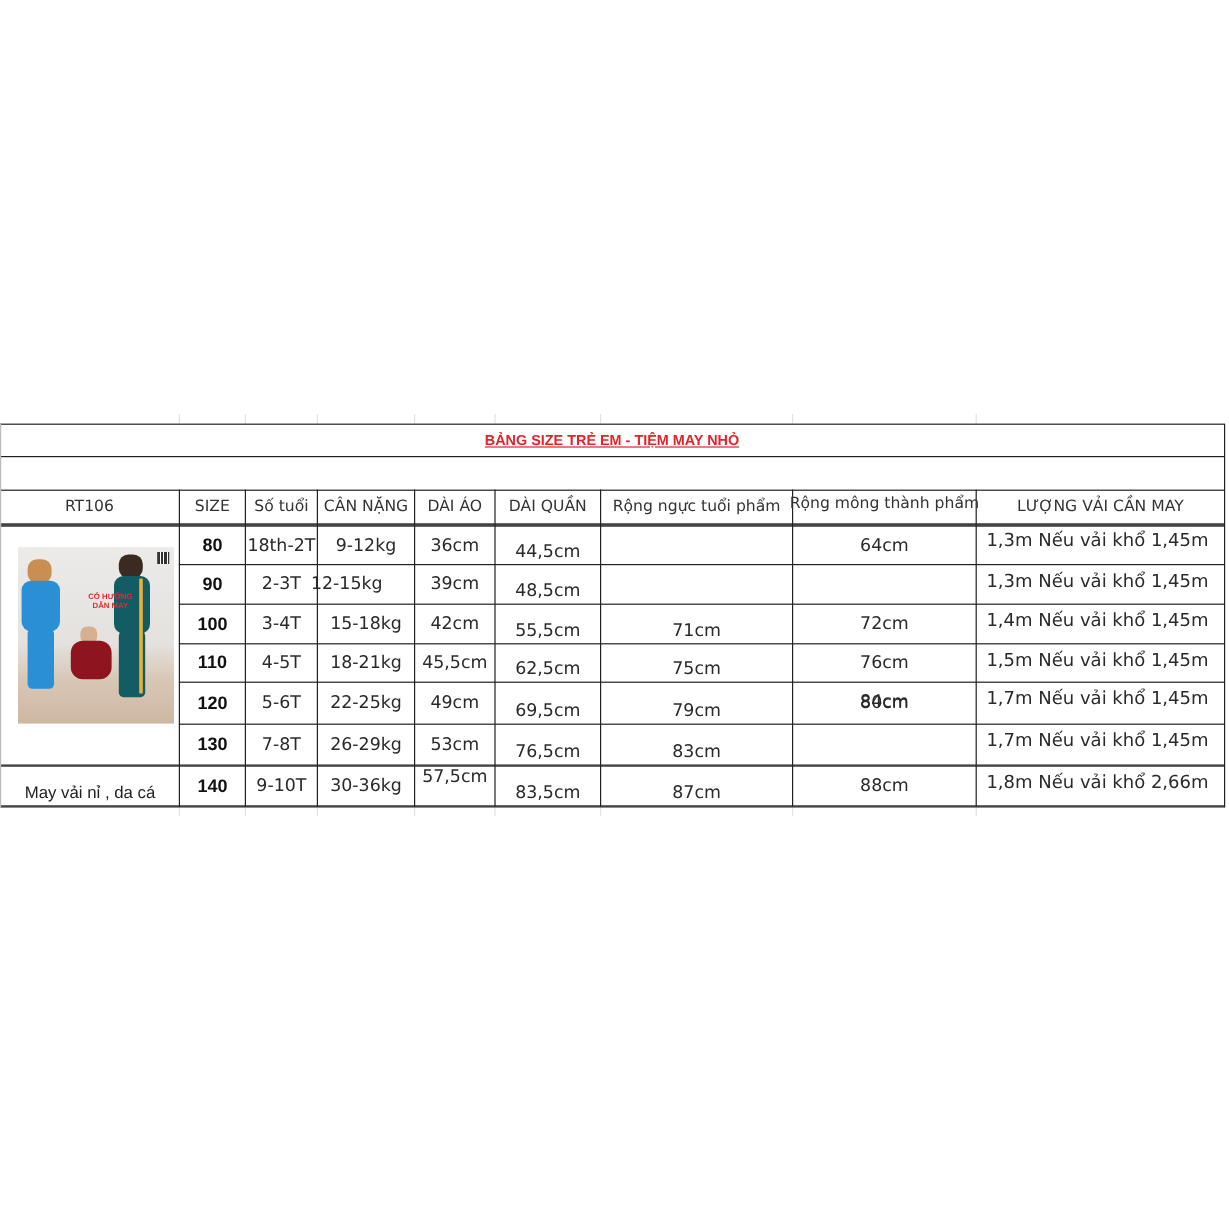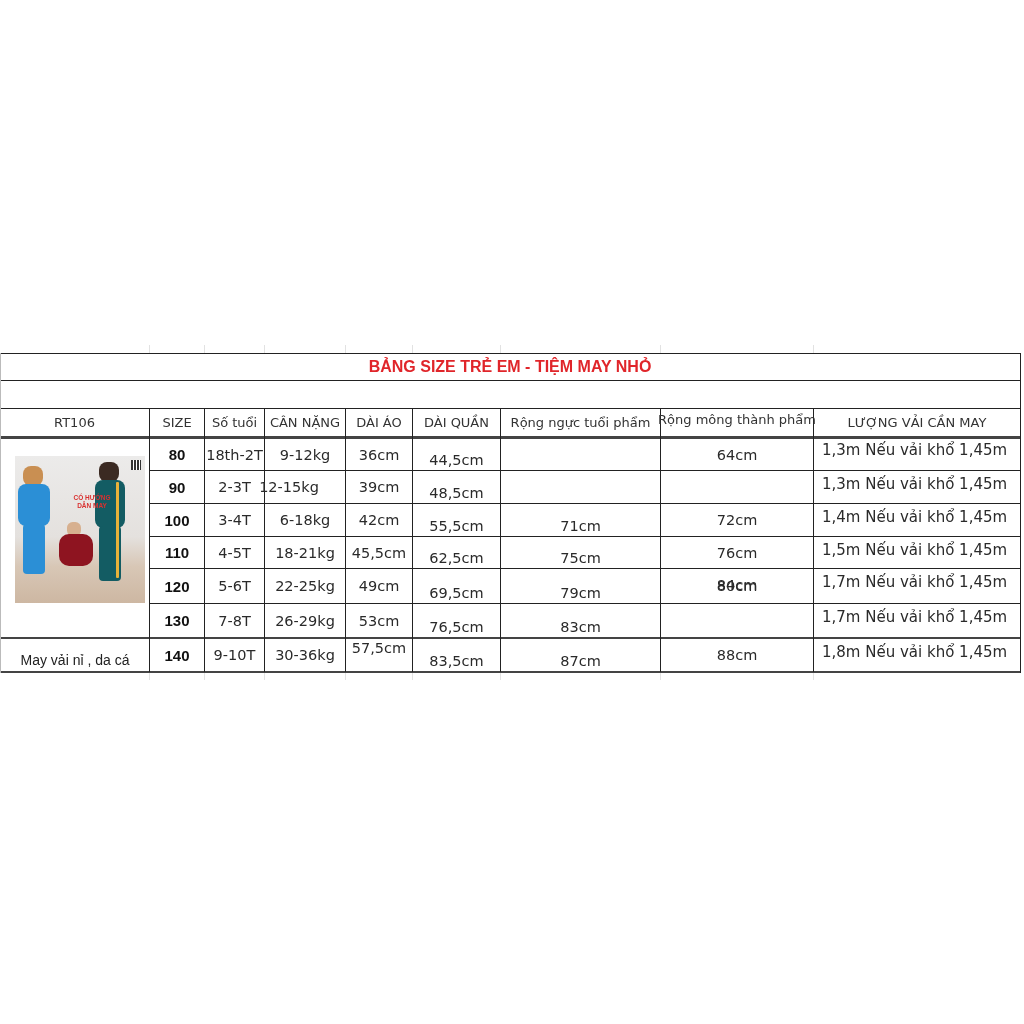--- a/index.html
+++ b/index.html
@@ -12,21 +12,21 @@
   .faint-col.b { top: 672px; }
   .hline { position: absolute; left: 0; width: 1020px; background: #222; height: 1px; }
   .vline { position: absolute; width: 1px; background: #222; }
   .cell {
     position: absolute; display: flex; align-items: center; justify-content: center;
     font-size: 14.5px; color: #2a2a2a; white-space: nowrap;
   }
   .title-cell {
     position: absolute; left: 0; top: 354px; width: 1020px; height: 26px;
     display: flex; align-items: center; justify-content: center;
-    font-family: "Liberation Sans", sans-serif; font-weight: bold; font-size: 16px; color: #e0252a;
+    font-family: "Liberation Sans", sans-serif; font-weight: bold; font-size: 12px; color: #e0252a; text-decoration: underline;
   }
   .pink-row {
     position: absolute; left: 0; top: 381px; width: 1020px; height: 27px; background: #f4cccc;
     display: flex; align-items: center; justify-content: center;
     font-family: "Liberation Sans", sans-serif; font-weight: bold; font-size: 12px; color: #111;
   }
   .hdr { font-size: 13px; color: #333; }
   .size { font-family: "Liberation Sans", sans-serif; font-weight: bold; font-size: 15px; color: #111; }
   .low { align-items: flex-end; padding-bottom: 2px; box-sizing: border-box; }
   .fabric { justify-content: flex-start; padding-left: 8px; align-items: flex-start; padding-top: 4px; box-sizing: border-box; font-size: 15px; }
@@ -125,21 +125,21 @@
 
   <div class="cell size" style="left:150px; top:471px; width:54px; height:32px">90</div>
   <div class="cell" style="left:205px; top:471px; width:59px; height:32px">2-3T</div>
   <div class="cell" style="left:249px; top:471px; width:80px; height:32px">12-15kg</div>
   <div class="cell" style="left:346px; top:471px; width:66px; height:32px">39cm</div>
   <div class="cell low" style="left:413px; top:471px; width:87px; height:32px">48,5cm</div>
   <div class="cell fabric" style="left:814px; top:471px; width:206px; height:32px">1,3m  Nếu vải khổ 1,45m</div>
 
   <div class="cell size" style="left:150px; top:504px; width:54px; height:32px">100</div>
   <div class="cell" style="left:205px; top:504px; width:59px; height:32px">3-4T</div>
-  <div class="cell" style="left:265px; top:504px; width:80px; height:32px">6-18kg</div>
+  <div class="cell" style="left:265px; top:504px; width:80px; height:32px">15-18kg</div>
   <div class="cell" style="left:346px; top:504px; width:66px; height:32px">42cm</div>
   <div class="cell low" style="left:413px; top:504px; width:87px; height:32px">55,5cm</div>
   <div class="cell low" style="left:501px; top:504px; width:159px; height:32px">71cm</div>
   <div class="cell" style="left:661px; top:504px; width:152px; height:32px">72cm</div>
   <div class="cell fabric" style="left:814px; top:504px; width:206px; height:32px">1,4m  Nếu vải khổ 1,45m</div>
 
   <div class="cell size" style="left:150px; top:537px; width:54px; height:31px">110</div>
   <div class="cell" style="left:205px; top:537px; width:59px; height:31px">4-5T</div>
   <div class="cell" style="left:265px; top:537px; width:80px; height:31px">18-21kg</div>
   <div class="cell" style="left:346px; top:537px; width:66px; height:31px">45,5cm</div>
@@ -166,15 +166,15 @@
   <div class="cell" style="left:661px; top:568px; width:152px; height:33px">84cm</div>
   <div class="cell fabric" style="left:814px; top:604px; width:206px; height:33px">1,7m  Nếu vải khổ 1,45m</div>
 
   <div class="cell size" style="left:150px; top:639px; width:54px; height:32px">140</div>
   <div class="cell" style="left:205px; top:639px; width:59px; height:32px">9-10T</div>
   <div class="cell" style="left:265px; top:639px; width:80px; height:32px">30-36kg</div>
   <div class="cell" style="left:346px; top:639px; width:66px; height:17px">57,5cm</div>
   <div class="cell low" style="left:413px; top:639px; width:87px; height:32px">83,5cm</div>
   <div class="cell low" style="left:501px; top:639px; width:159px; height:32px">87cm</div>
   <div class="cell" style="left:661px; top:639px; width:152px; height:32px">88cm</div>
-  <div class="cell fabric" style="left:814px; top:639px; width:206px; height:32px">1,8m  Nếu vải khổ 1,45m</div>
+  <div class="cell fabric" style="left:814px; top:639px; width:206px; height:32px">1,8m  Nếu vải khổ 2,66m</div>
 
 </div>
 
 </body></html>

